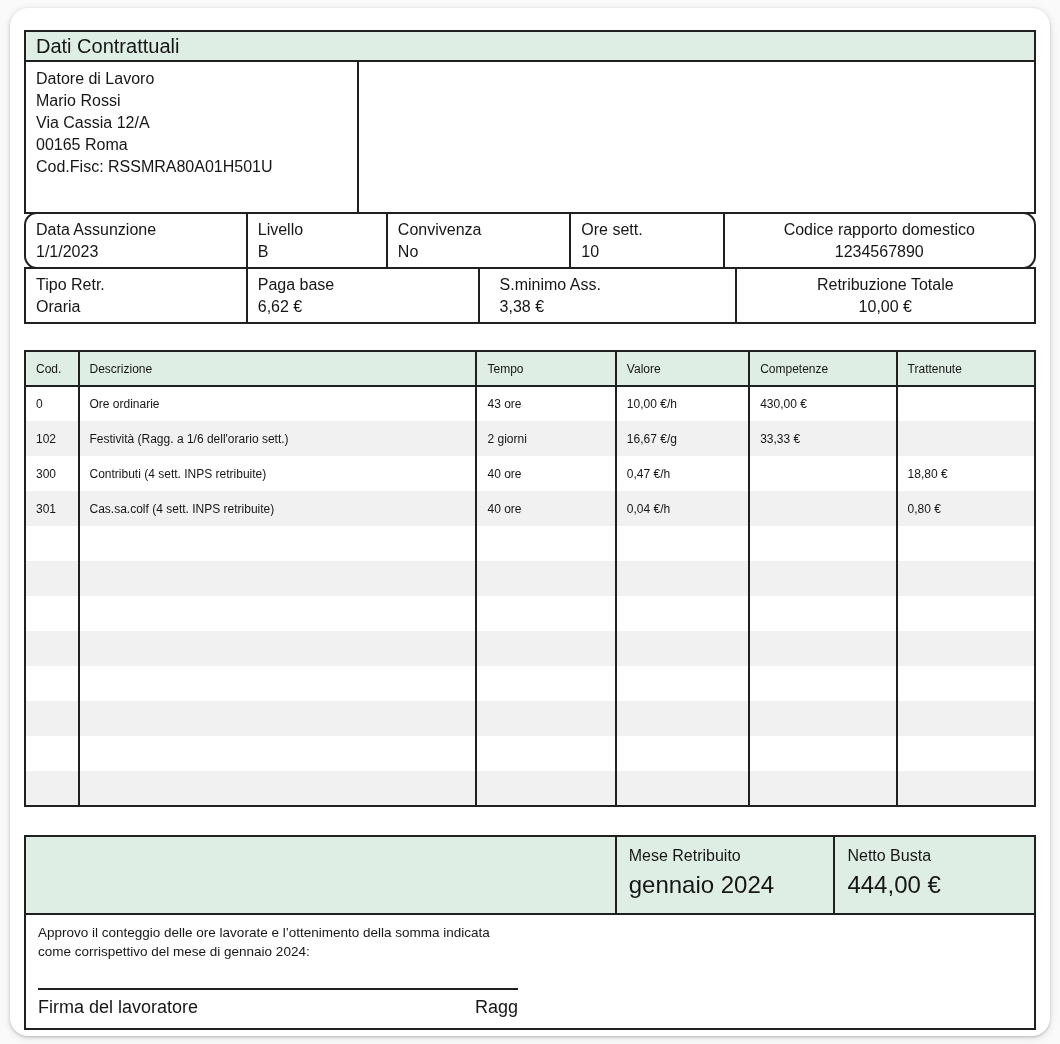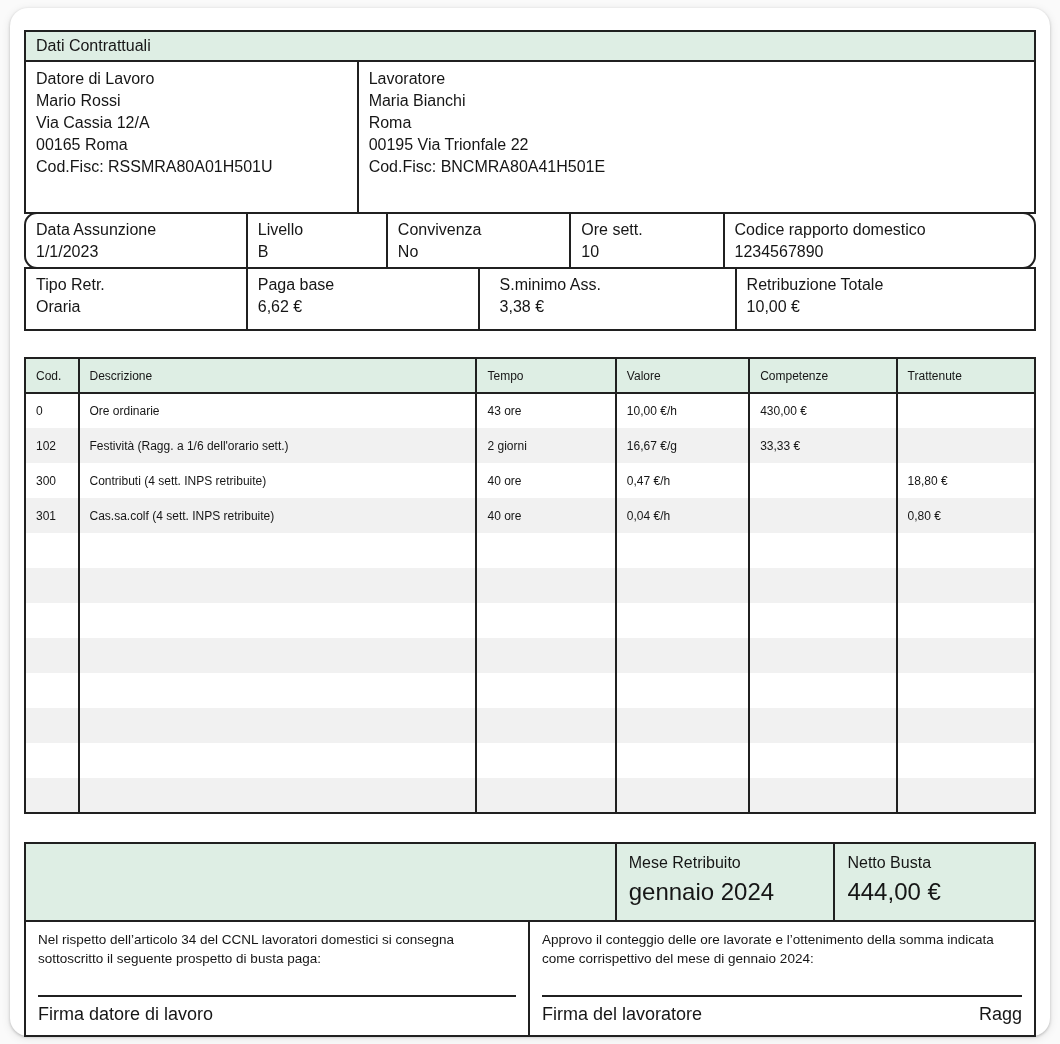--- a/index.html
+++ b/index.html
@@ -24,21 +24,21 @@
     width:1040px;height:1028px;
     background:var(--card);
     border-radius:18px;
     box-shadow:0 1px 3px rgba(0,0,0,.22),0 2px 10px rgba(0,0,0,.10);
     padding:22px 14px 23px 14px;
   }
   
   .c-title{
     border:2px solid var(--border);
     background:var(--green);
-    font-size:16px;
+    font-size:20px;
     line-height:22px;
     padding:3px 10px;
     height:32px;
   }
   .c-parties{
     display:flex;
     border:2px solid var(--border);
     margin-top:-2px;
     height:154px;
   }
@@ -53,23 +53,23 @@
     display:flex;
     border:2px solid var(--border);
     margin-top:-2px;
   }
   .c-row .field{
     padding:5px 10px;
     font-size:16px;
     line-height:22px;
     border-right:2px solid var(--border);
   }
-  .c-row .field:last-child{border-right:none;}
+  .c-row .field:last-child{border-right:none;text-align:center;}
   .row2{height:57px;border-radius:13px;}
-  .row3{height:64px;}
+  .row3{height:57px;}
   .row2 .field:nth-child(1){width:22.0%;}
   .row2 .field:nth-child(2){width:13.9%;}
   .row2 .field:nth-child(3){width:18.2%;}
   .row2 .field:nth-child(4){width:15.2%;}
   .row2 .field:nth-child(5){width:30.7%;}
   .row3 .field:nth-child(1){width:22.0%;}
   .row3 .field:nth-child(2){width:23.0%;}
   .row3 .field:nth-child(3){width:25.5%;padding-left:20px;}
   .row3 .field:nth-child(4){width:29.5%;}
   
@@ -146,27 +146,20 @@
   <section>
     <div class="c-title">Dati Contrattuali</div>
 
     <div class="c-parties">
       <div class="party employer">
         <div>Datore di Lavoro</div>
         <div>Mario Rossi</div>
         <div>Via Cassia 12/A</div>
         <div>00165 Roma</div>
         <div>Cod.Fisc: RSSMRA80A01H501U</div>
-      </div>
-      <div class="party worker">
-        <div>Lavoratore</div>
-        <div>Maria Bianchi</div>
-        <div>Roma</div>
-        <div>00195 Via Trionfale 22</div>
-        <div>Cod.Fisc: BNCMRA80A41H501E</div>
       </div>
     </div>
 
     <div class="c-row row2" id="contract-row2">
         <div class="field">
           <div>Data Assunzione</div>
           <div>1/1/2023</div>
         </div>
         <div class="field">
           <div>Livello</div>
@@ -330,28 +323,20 @@
       <div class="s-label">Mese Retribuito</div>
       <div class="s-value">gennaio 2024</div>
     </div>
     <div class="s-cell s-net">
       <div class="s-label">Netto Busta</div>
       <div class="s-value">444,00 €</div>
     </div>
   </section>
 
   <section class="footer">
-    <div class="f-cell left">
-      <div class="f-note">Nel rispetto dell’articolo 34 del CCNL lavoratori domestici si consegna sottoscritto il seguente prospetto di busta paga:</div>
-      <div class="f-spacer"></div>
-      <div class="sig-line"></div>
-      <div class="sig-row">
-        <div class="sig-label">Firma datore di lavoro</div>
-      </div>
-    </div>
     <div class="f-cell right">
       <div class="f-note">Approvo il conteggio delle ore lavorate e l’ottenimento della somma indicata come corrispettivo del mese di gennaio 2024:</div>
       <div class="f-spacer"></div>
       <div class="sig-line"></div>
       <div class="sig-row">
         <div class="sig-label">Firma del lavoratore</div>
         <div class="sig-label">Ragg</div>
       </div>
     </div>
   </section>

